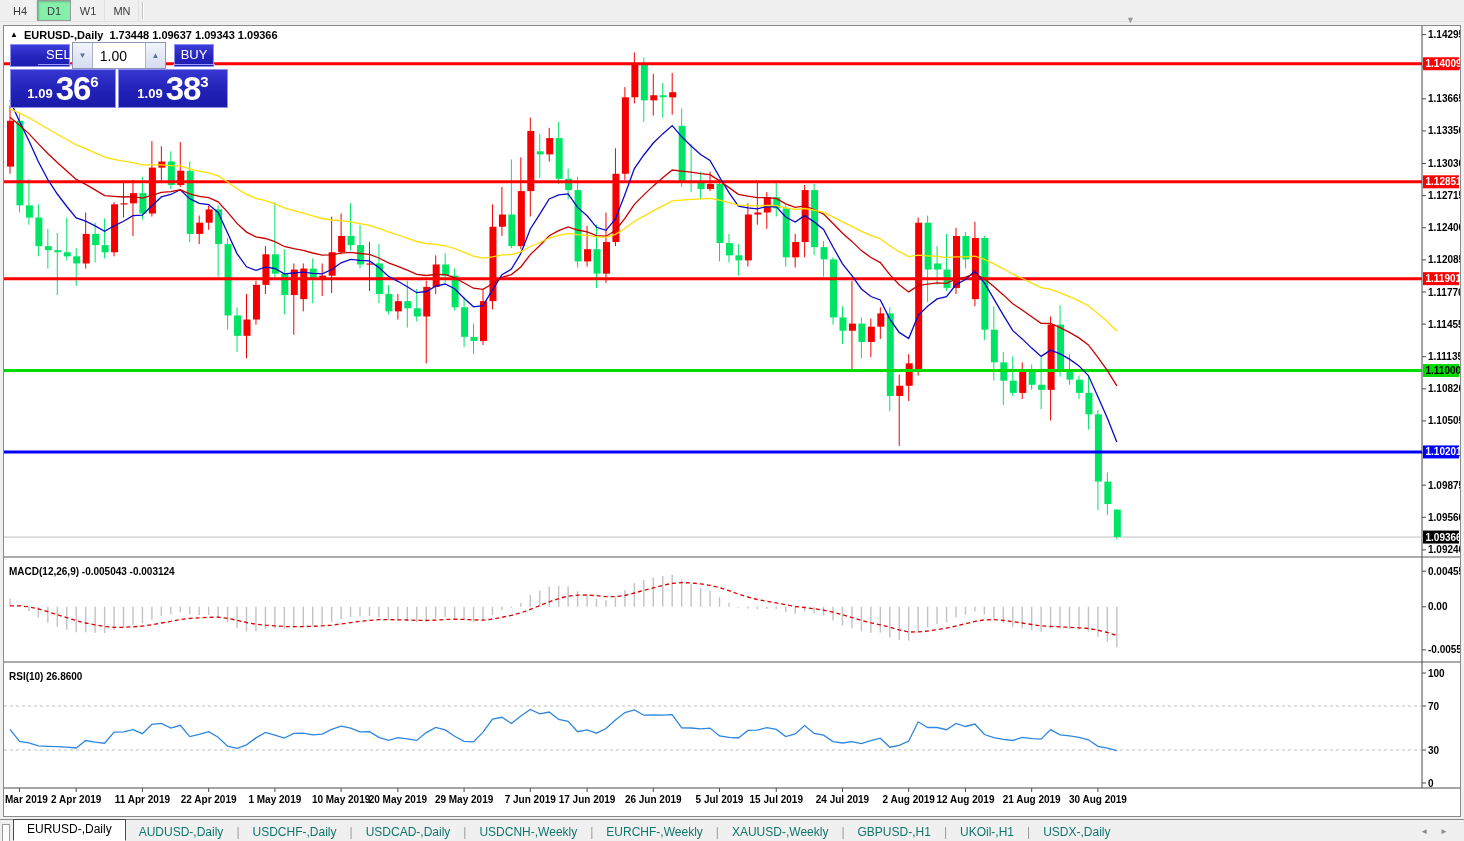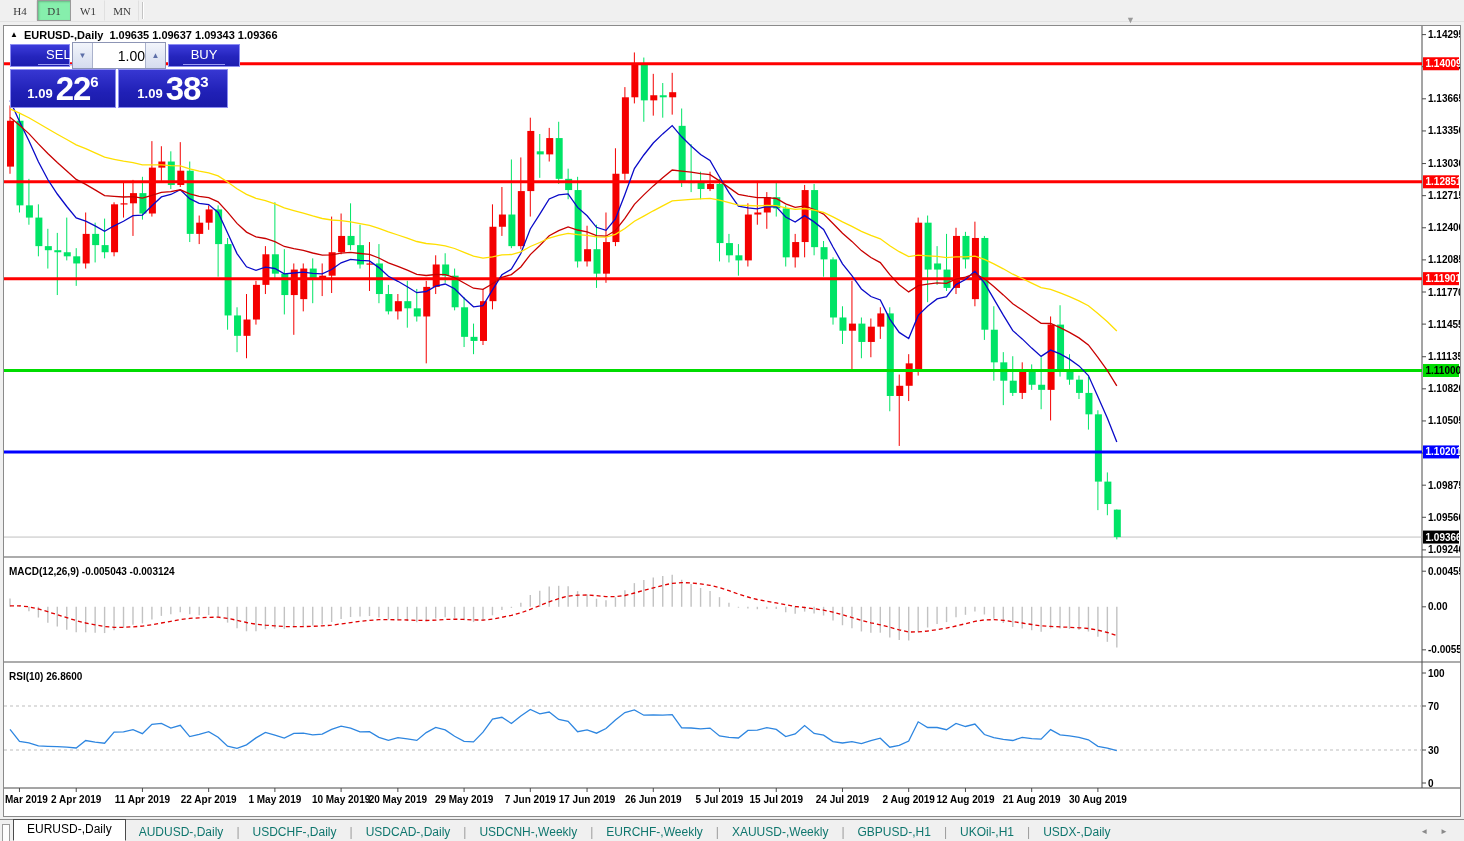--- a/index.html
+++ b/index.html
@@ -5,49 +5,49 @@
   html,body{margin:0;padding:0;}
   body{
     width:1464px;height:841px;position:relative;overflow:hidden;
     background:#f0f0f0;font-family:"Liberation Sans",sans-serif;
     -webkit-font-smoothing:antialiased;
   }
   
   .toolbar{position:absolute;left:0;top:0;width:100%;height:22px;background:#f0f0f0;
     border-bottom:1px solid #e2e2e2;display:flex;align-items:stretch;padding-left:3px;box-sizing:border-box;}
   .tf-btn{min-width:22px;padding:0 5px;display:flex;align-items:center;justify-content:center;
-    font-size:11px;color:#3a3a3a;border:1px solid transparent;border-right:1px solid #e0e0e0;cursor:default;font-family:Liberation Serif, serif;}
+    font-size:11px;color:#3a3a3a;border:1px solid transparent;border-right:1px solid #e0e0e0;cursor:default;}
   .tf-btn.active{background:#86efac;border:1px solid #9a9a9a;box-shadow:inset 1px 1px 2px rgba(0,0,0,.22);}
   .toolbar-sep{width:0;border-left:1px solid #c4c4c4;border-right:1px solid #ffffff;margin:2px 3px;}
   
   .chart-window{position:absolute;left:3px;top:25px;width:1458px;height:792px;box-sizing:border-box;
     background:#ffffff;border:1px solid #8a8a8a;overflow:hidden;}
   #chart-svg{position:absolute;left:0;top:0;overflow:visible;}
   .symbol-header{position:absolute;left:6px;top:3px;font-size:11px;font-weight:700;color:#000;
     display:flex;align-items:center;gap:6px;white-space:nowrap;z-index:5;}
   .collapse-arrow{font-size:8px;line-height:1;}
   .ind-label{position:absolute;left:5px;font-size:10px;font-weight:700;color:#000;white-space:nowrap;z-index:5;}
   #macd-label{top:540px;}
   #rsi-label{top:645px;}
   .shift-marker{position:absolute;left:1126px;top:15px;color:#9a9a9a;font-size:9px;z-index:3;}
   
   .trade-panel{position:absolute;left:0;top:0;width:230px;height:84px;z-index:6;}
   .tp-btn{position:absolute;box-sizing:border-box;display:flex;align-items:center;justify-content:center;
     background:linear-gradient(180deg,#3c3cdb 0%,#2525bd 55%,#1d1daf 100%);
     border:1px solid #8d8df2;color:#fff;font-size:13px;cursor:pointer;}
   .tp-btn .lbl{border-bottom:1px solid #9c9cf5;padding:0 8px 2px 8px;}
   .tp-sell-btn{left:6px;top:18px;width:60px;height:23px;padding-left:44px;}
-  .tp-buy-btn{left:164px;top:18px;width:72px;height:23px;}
+  .tp-buy-btn{left:170px;top:18px;width:40px;height:23px;}
   .tp-spin{position:absolute;left:68px;top:16px;width:94px;height:27px;box-sizing:border-box;
     background:#fff;border:1px solid #8d95b5;display:flex;align-items:stretch;z-index:7;}
   .tp-spin-btn{width:19px;display:flex;align-items:center;justify-content:center;
     background:linear-gradient(180deg,#f2f5fb,#d5dcef);color:#5d6fa8;font-size:8px;cursor:pointer;}
   .tp-spin-btn.down{border-right:1px solid #aab2cc;}
   .tp-spin-btn.up{border-left:1px solid #aab2cc;}
-  .tp-vol{flex:1;display:flex;align-items:center;justify-content:flex-end;padding-right:0;
+  .tp-vol{flex:1;display:flex;align-items:center;justify-content:flex-end;padding-right:18px;
     font-size:14px;color:#000;}
   .tp-big{position:absolute;box-sizing:border-box;display:flex;align-items:center;justify-content:center;
     background:linear-gradient(180deg,#3737d2 0%,#2020b6 60%,#1a1aa9 100%);
     border:1px solid #8d8df2;color:#fff;cursor:pointer;}
   .tp-sell-big{left:6px;top:43px;width:106px;height:39px;}
   .tp-buy-big{left:114px;top:43px;width:110px;height:39px;}
   .tp-big .prefix{font-size:13px;font-weight:700;margin:10px 3px 0 0;}
   .tp-big .big{font-size:33px;font-weight:700;line-height:33px;letter-spacing:-1px;}
   .tp-big .sup{font-size:15px;font-weight:700;align-self:flex-start;margin-top:3px;}
   
@@ -554,42 +554,42 @@
         <line x1="1027.68" y1="762" x2="1027.68" y2="766" stroke="#4a4a4a" stroke-width="1"></line>
         <text x="1027.68" y="777" font-size="10" font-weight="700" fill="#000" text-anchor="middle" font-family="&quot;Liberation Sans&quot;,sans-serif">21 Aug 2019</text>
         <line x1="1093.9" y1="762" x2="1093.9" y2="766" stroke="#4a4a4a" stroke-width="1"></line>
         <text x="1093.9" y="777" font-size="10" font-weight="700" fill="#000" text-anchor="middle" font-family="&quot;Liberation Sans&quot;,sans-serif">30 Aug 2019</text>
       </g>
     </svg>
 
   <div class="symbol-header">
     <span class="collapse-arrow">▲</span>
     <span>EURUSD-,Daily</span>
-    <span>1.09635 1.09637 1.09343 1.09366</span>
+    <span>1.73448 1.09637 1.09343 1.09366</span>
   </div>
 
   <div class="trade-panel">
     <div class="tp-btn tp-sell-btn">
       <span class="lbl">SELL</span>
     </div>
     <div class="tp-btn tp-buy-btn">
       <span class="lbl">BUY</span>
     </div>
     <div class="tp-spin">
       <div class="tp-spin-btn down">
         <span>▼</span>
       </div>
       <div class="tp-vol">1.00</div>
       <div class="tp-spin-btn up">
         <span>▲</span>
       </div>
     </div>
     <div class="tp-big tp-sell-big">
       <span class="prefix">1.09</span>
-      <span class="big">22</span>
+      <span class="big">36</span>
       <span class="sup">6</span>
     </div>
     <div class="tp-big tp-buy-big">
       <span class="prefix">1.09</span>
       <span class="big">38</span>
       <span class="sup">3</span>
     </div>
   </div>
 
   <div class="ind-label" id="macd-label">MACD(12,26,9) -0.005043 -0.003124</div>

